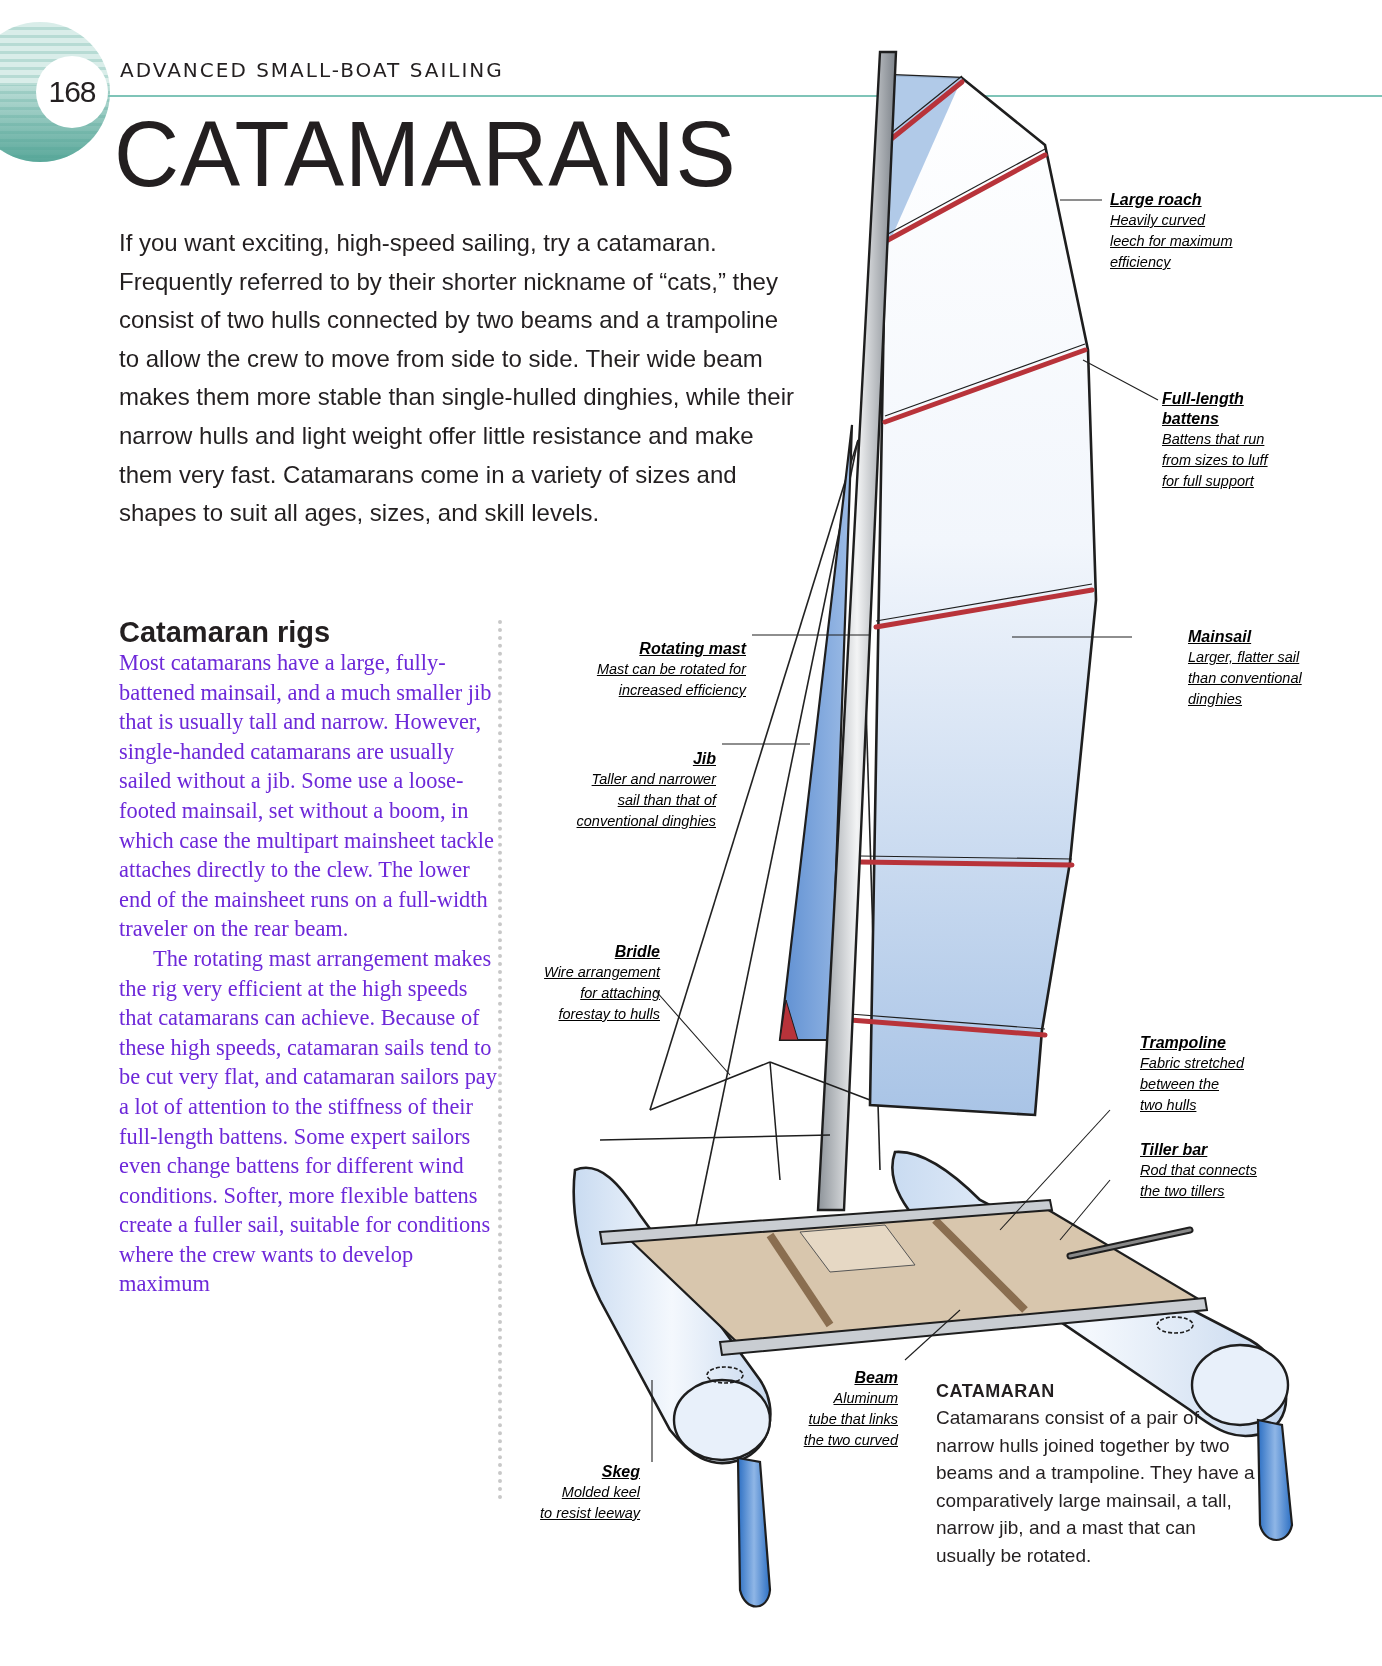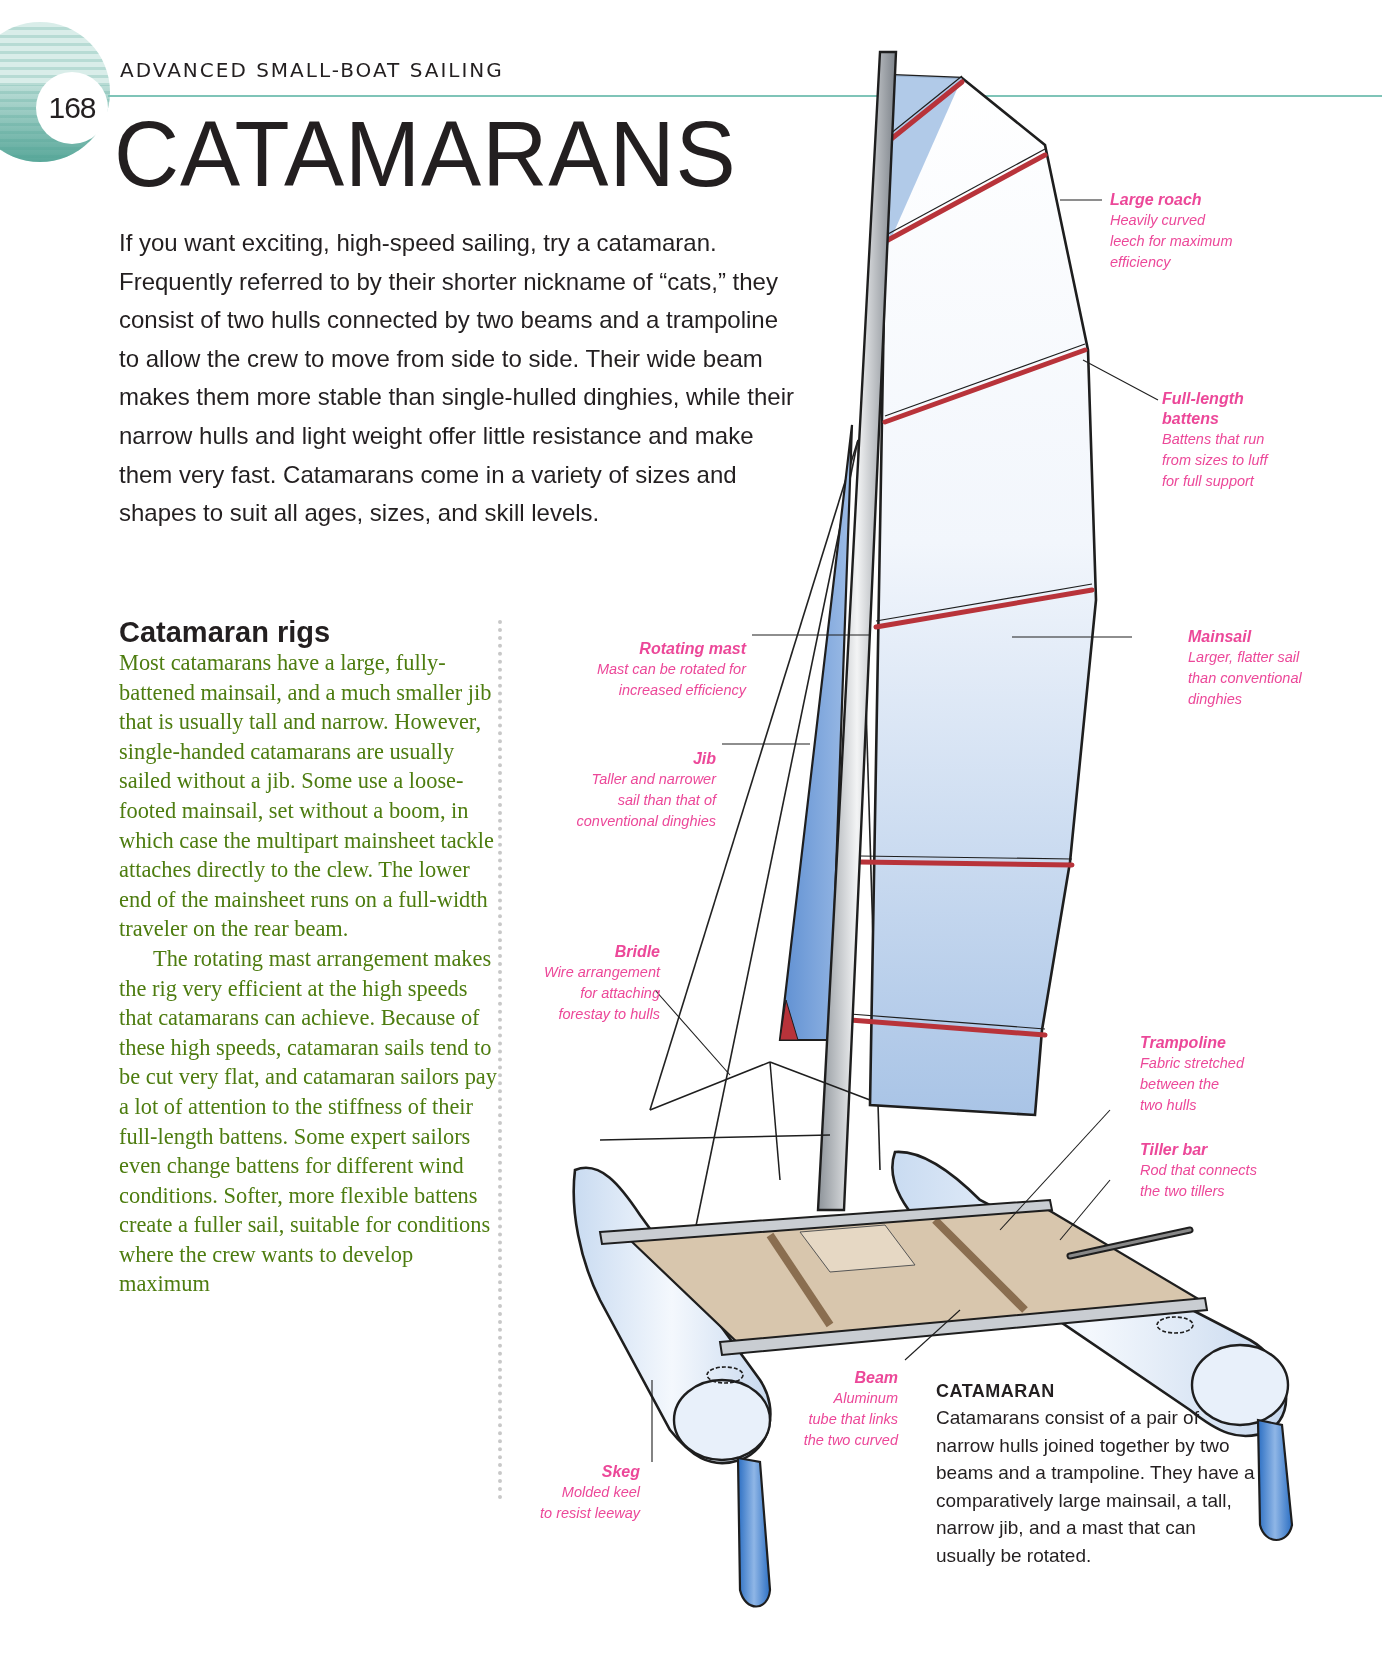--- a/index.html
+++ b/index.html
@@ -4,39 +4,39 @@
 <style>
   html, body { margin: 0; padding: 0; background: #ffffff; }
   body { width: 1382px; height: 1666px; position: relative; overflow: hidden; font-family: "DejaVu Sans", sans-serif; color: #231f20; }
 
   
   .disc { position: absolute; left: -30px; top: 22px; width: 140px; height: 140px; border-radius: 50%;
           background: repeating-linear-gradient(to bottom, #d9ede9 0px, #d9ede9 5px, #b7dbd4 5px, #b7dbd4 8px);
           overflow: hidden; }
   .disc::after { content: ""; position: absolute; left: 0; right: 0; bottom: 0; height: 55%;
           background: linear-gradient(to bottom, rgba(105,178,165,0.25), rgba(75,160,145,0.9)); }
-  .page-num-wrap { position: absolute; left: 36px; top: 72px; width: 72px; height: 72px; border-radius: 50%; background: #fff; display: flex; align-items: center; justify-content: center; z-index: 2; }
+  .page-num-wrap { position: absolute; left: 36px; top: 56px; width: 72px; height: 72px; border-radius: 50%; background: #fff; display: flex; align-items: center; justify-content: center; z-index: 2; }
   .page-num { font-family: "Liberation Sans", sans-serif; font-size: 30px; font-weight: 300; color: #231f20; letter-spacing: -1px; }
 
   .rule { position: absolute; left: 108px; right: 0; top: 95px; height: 2px; background: #7fc4b8; }
   .section-label { position: absolute; left: 120px; top: 58px; font-family: "DejaVu Sans", sans-serif; font-size: 20px; letter-spacing: 2px; color: #231f20; }
   .page-title { position: absolute; left: 114px; top: 108px; font-family: "Liberation Sans", sans-serif; font-size: 92px; font-weight: 300; letter-spacing: 1px; color: #231f20; margin: 0; line-height: 1; transform: scaleX(0.98); transform-origin: left; }
 
   .intro { position: absolute; left: 119px; top: 224px; width: 680px; font-family: "Liberation Sans", sans-serif; font-size: 24px; line-height: 38.6px; color: #231f20; margin: 0; }
   .intro b { font-weight: normal; }
 
   .col-head { position: absolute; left: 119px; top: 616px; font-family: "Liberation Sans", sans-serif; font-weight: bold; font-size: 29px; margin: 0; }
-  .body-col { position: absolute; left: 119px; top: 648px; width: 380px; font-family: "Liberation Serif", serif; font-size: 22.4px; line-height: 29.6px; color: #4d7c0f; }
+  .body-col { position: absolute; left: 119px; top: 648px; width: 380px; font-family: "Liberation Serif", serif; font-size: 22.4px; line-height: 29.6px; color: #6d28d9; }
   .body-col p { margin: 0; }
   .body-col p.indent { text-indent: 34px; }
   .dots { position: absolute; left: 498px; top: 620px; height: 880px; width: 0; border-left: 4px dotted #c8c8c8; }
 
   
   .diagram { position: absolute; left: 520px; top: 40px; width: 862px; height: 1626px; }
-  .callout { position: absolute; font-family: "Liberation Sans", sans-serif; font-size: 14.5px; line-height: 21px; font-style: italic; color: #ec4899; }
+  .callout { position: absolute; font-family: "Liberation Sans", sans-serif; font-size: 14.5px; line-height: 21px; font-style: italic; color: #000000; text-decoration: underline; }
   .callout .t { font-weight: bold; font-size: 16px; display: block; line-height: 20px; }
   .callout.right { text-align: right; margin-top: 16px; }
 
   .caption { position: absolute; left: 936px; top: 1381px; width: 320px; font-family: "Liberation Sans", sans-serif; color: #231f20; }
   .caption .cap-title { font-weight: bold; font-size: 18px; letter-spacing: 0.5px; display: block; margin-bottom: 2px; }
   .caption .cap-body { font-size: 19px; line-height: 27.5px; }
 </style>
 </head>
 <body>
 

